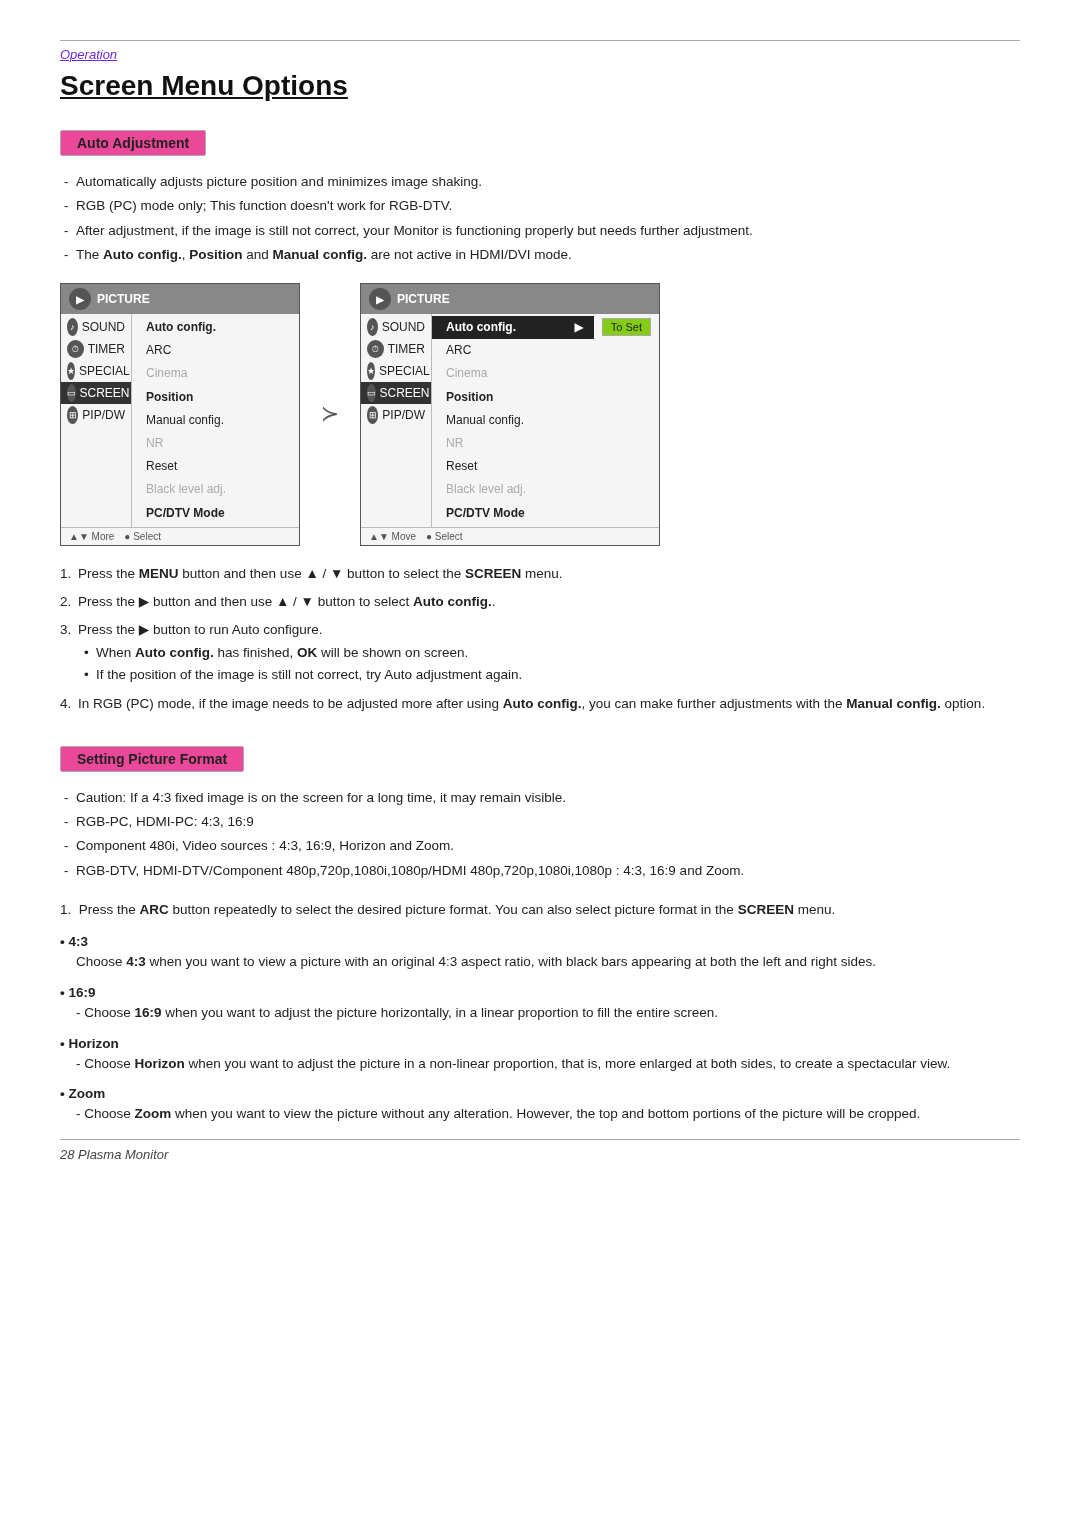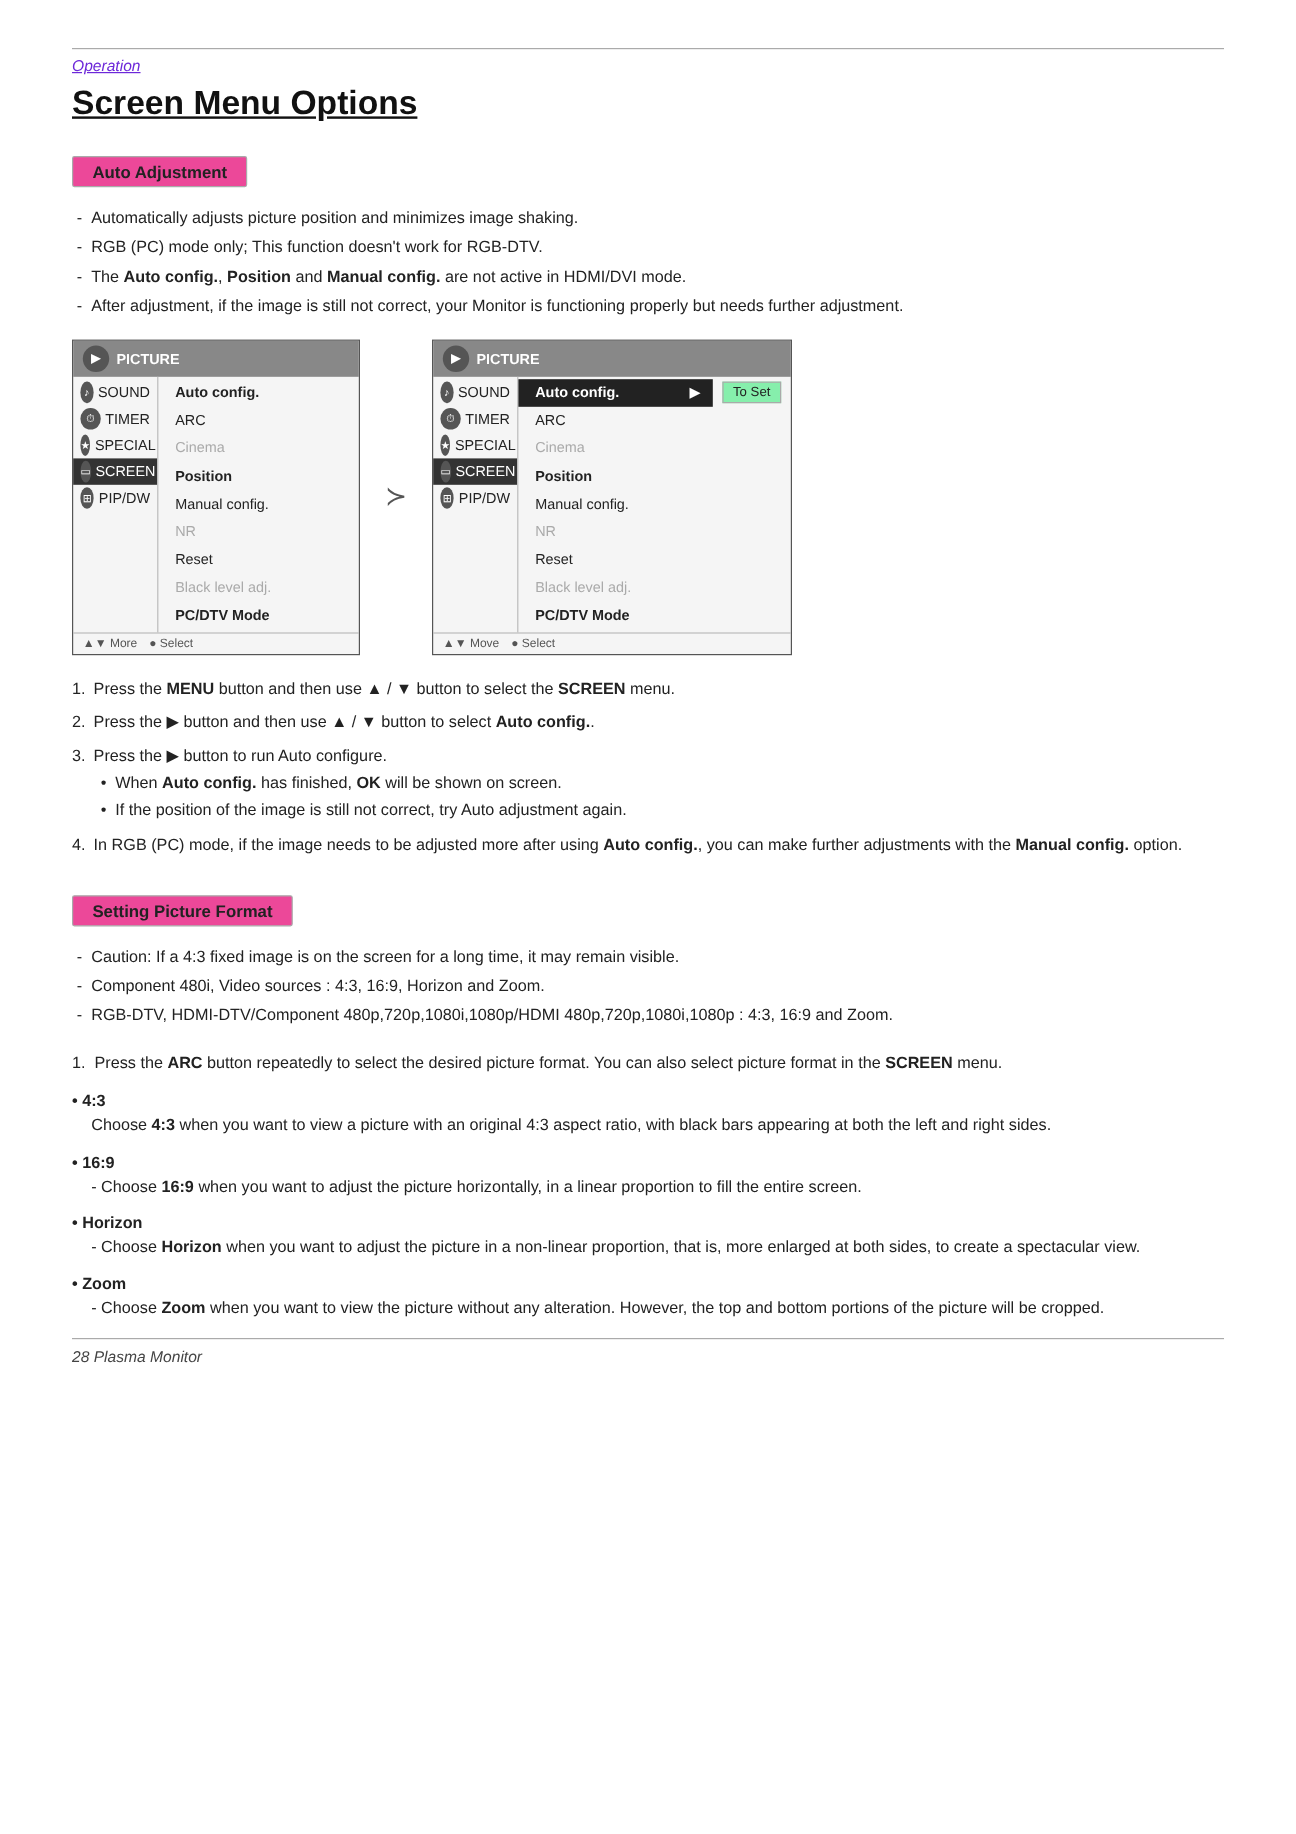--- a/index.html
+++ b/index.html
@@ -165,39 +165,39 @@
     .format-list { margin: 14px 0 14px 0; }
     .format-item { margin-bottom: 12px; }
     .format-item-title { font-weight: bold; font-size: 13.5px; margin-bottom: 2px; }
     .bottom-rule { border-top: 1px solid #aaa; padding-top: 6px; }
     .page-num { font-style: italic; font-size: 13px; color: #444; }
     .menu-box-right { width: 300px; }
     .to-set-label {
       font-size: 11px;
       color: #222;
       padding: 2px 8px;
-      background: #86efac;
+      background: #84cc16;
       border: 1px solid #aaa;
     }
   </style>
 </head>
 <body>
 
 <div class="page-wrapper">
   <div class="top-rule"></div>
   <div class="operation-label">Operation</div>
   <div class="page-title">Screen Menu Options</div>
 
   <div>
     <div class="section-header">Auto Adjustment</div>
     <ul class="bullet-list">
       <li>Automatically adjusts picture position and minimizes image shaking.</li>
       <li>RGB (PC) mode only; This function doesn't work for RGB-DTV.</li>
+      <li>After adjustment, if the image is still not correct, your Monitor is functioning properly but needs further adjustment.</li>
       <li>The <b>Auto config.</b>, <b>Position</b> and <b>Manual config.</b> are not active in HDMI/DVI mode.</li>
-      <li>After adjustment, if the image is still not correct, your Monitor is functioning properly but needs further adjustment.</li>
     </ul>
 
     
     <div class="menu-images-row">
 
       <div class="menu-box">
         <div class="menu-box-title-row">
           <div class="menu-icon">▶</div>
           <span>PICTURE</span>
         </div>
@@ -319,20 +319,21 @@
         <span class="num">4.</span>
         In RGB (PC) mode, if the image needs to be adjusted more after using <b>Auto config.</b>, you can make further adjustments with the <b>Manual config.</b> option.
       </li>
     </ol>
   </div>
 
   <div class="section2">
     <div class="section-header">Setting Picture Format</div>
     <ul class="bullet-list">
       <li>Caution: If a 4:3 fixed image is on the screen for a long time, it may remain visible.</li>
+      <li>RGB-PC, HDMI-PC: 4:3, 16:9</li>
       <li>Component 480i, Video sources : 4:3, 16:9, Horizon and Zoom.</li>
       <li>RGB-DTV, HDMI-DTV/Component 480p,720p,1080i,1080p/HDMI 480p,720p,1080i,1080p : 4:3, 16:9 and Zoom.</li>
     </ul>
 
     <div style="margin-bottom:12px; font-size:13.5px; line-height:1.6;">
       1.&nbsp; Press the <b>ARC</b> button repeatedly to select the desired picture format. You can also select picture format in the <b>SCREEN</b> menu.
     </div>
 
     
     <div class="format-list">

